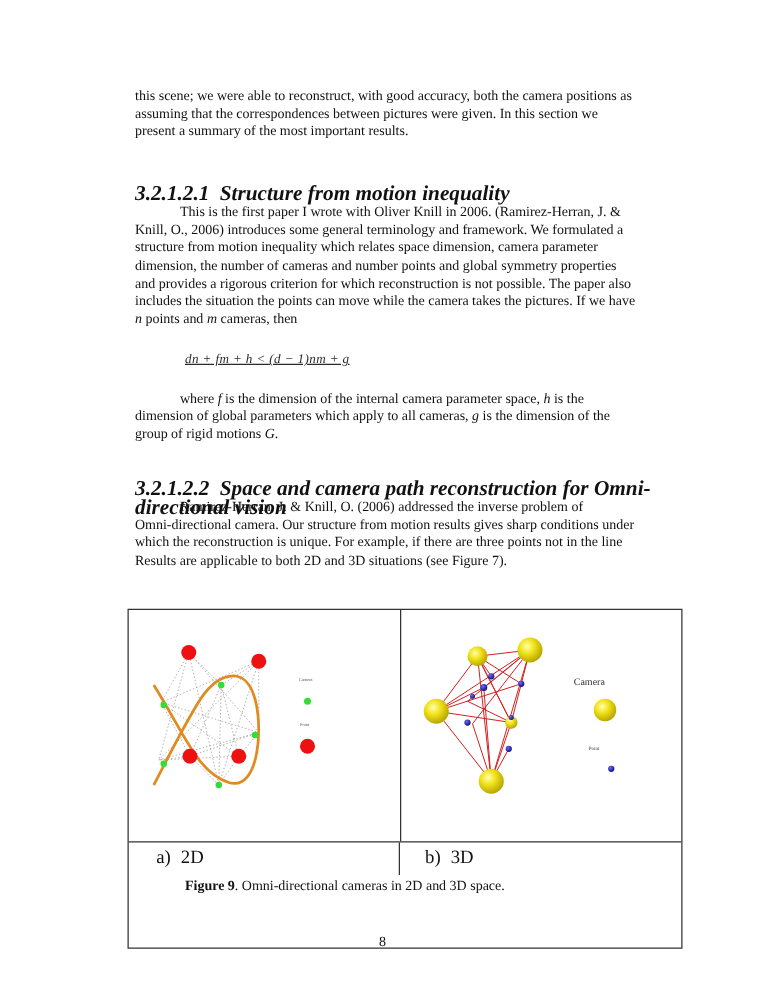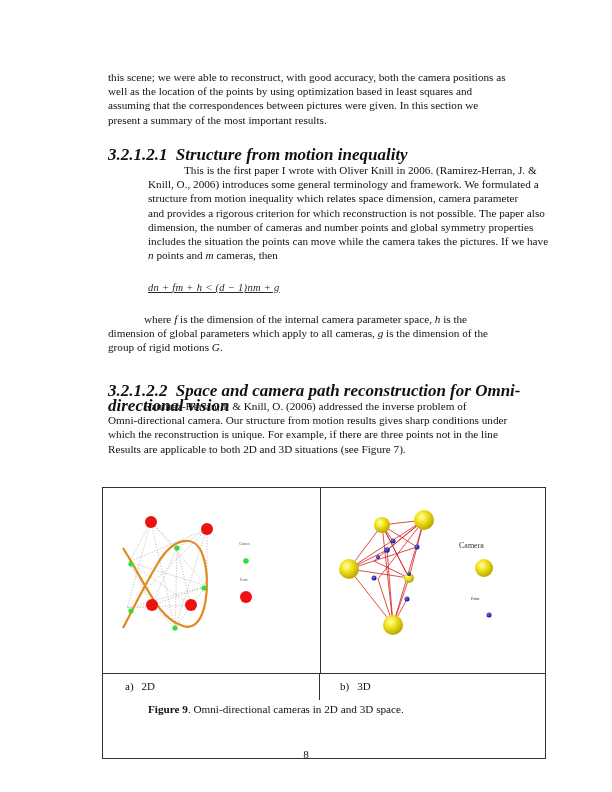--- a/index.html
+++ b/index.html
@@ -9,52 +9,51 @@
   .para { position: absolute; left: 108px; width: 440px; font-size: 11.2px; line-height: 14.2px; }
   .para .indent { display: inline-block; width: 36px; }
   .heading { position: absolute; left: 108px; width: 460px; font-size: 17px; font-weight: bold; font-style: italic; line-height: 15px; }
   .heading .num { margin-right: 4px; }
   .equation { position: absolute; left: 148px; top: 282px; font-size: 10.5px; font-style: italic; color: #2a2a2a; letter-spacing: 0.3px; text-decoration: underline; }
   .figure-table { position: absolute; left: 102px; top: 487px; width: 444px; height: 272px; border: 1.5px solid #333; box-sizing: border-box; }
   .fig-cell { position: absolute; top: 0; height: 185px; }
   .fig-cell.left { left: 0; width: 217px; border-right: 1.5px solid #333; }
   .fig-cell.right { left: 218px; width: 224px; }
   .cap-row { position: absolute; top: 185px; left: 0; width: 100%; height: 26px; border-top: 1.5px solid #333; }
-  .cap-cell { position: absolute; top: 0; height: 26px; font-size: 11px; line-height: 24px; }
+  .cap-cell { position: absolute; top: 0; height: 26px; font-size: 15px; line-height: 24px; }
   .cap-cell.left { left: 0; width: 217px; border-right: 1.5px solid #333; padding-left: 22px; box-sizing: border-box; }
   .cap-cell.right { left: 218px; width: 224px; padding-left: 19px; box-sizing: border-box; }
   .cap-cell .lbl { margin-right: 8px; }
   .fig-caption { position: absolute; left: 148px; top: 703px; font-size: 11.2px; }
   .fig-caption b { font-weight: bold; }
   .page-number { position: absolute; left: 0; width: 612px; top: 748px; text-align: center; font-size: 11.2px; }
   svg text { font-family: "Liberation Serif", serif; }
 </style>
 </head>
 <body>
 
 <div class="page">
 
   <div class="para" style="top:70px;">
     <div>this scene; we were able to reconstruct, with good accuracy, both the camera positions as</div>
-    <div>well as the location of the points by using optimization based in least squares and</div>
     <div>assuming that the correspondences between pictures were given. In this section we</div>
     <div>present a summary of the most important results.</div>
   </div>
 
   <div class="heading" style="top:147px;">
     <span class="num">3.2.1.2.1</span>
     <span>Structure from motion inequality</span>
   </div>
 
-  <div class="para" style="top:163px;margin-left:40px;">
+  <div class="para" style="top:163px;">
     <div><span class="indent"></span><span>This is the first paper I wrote with Oliver Knill in 2006. (Ramirez-Herran, J. &amp;</span></div>
     <div>Knill, O., 2006) introduces some general terminology and framework. We formulated a</div>
     <div>structure from motion inequality which relates space dimension, camera parameter</div>
+    <div>dimension, the number of cameras and number points and global symmetry properties</div>
     <div>and provides a rigorous criterion for which reconstruction is not possible. The paper also</div>
-    <div>dimension, the number of cameras and number points and global symmetry properties</div>
     <div>includes the situation the points can move while the camera takes the pictures. If we have</div>
     <div>
       <i>n</i><span> points and </span><i>m</i><span> cameras, then</span>
     </div>
   </div>
 
   <div class="equation">dn + fm + h &lt; (d − 1)nm + g</div>
 
   <div class="para" style="top:312px;">
     <div><span class="indent"></span><span>where </span><i>f</i><span> is the dimension of the internal camera parameter space, </span><i>h</i><span> is the</span></div>

